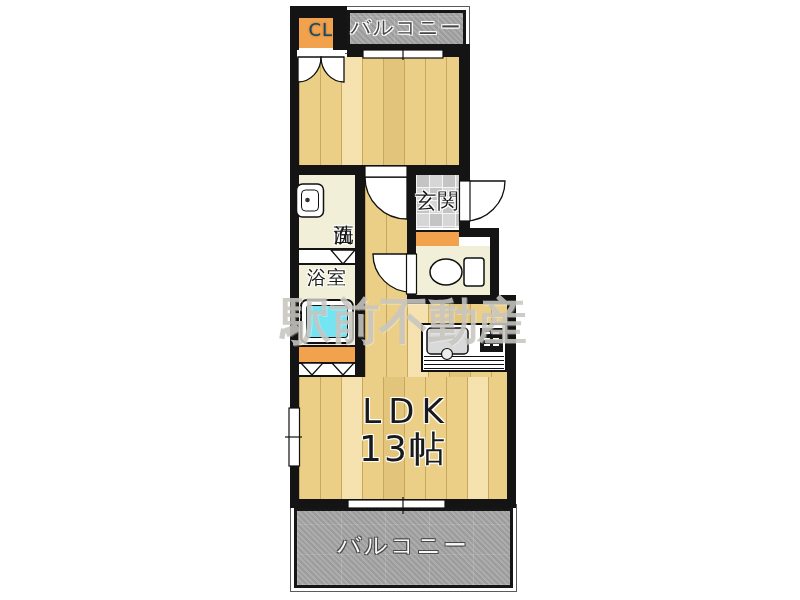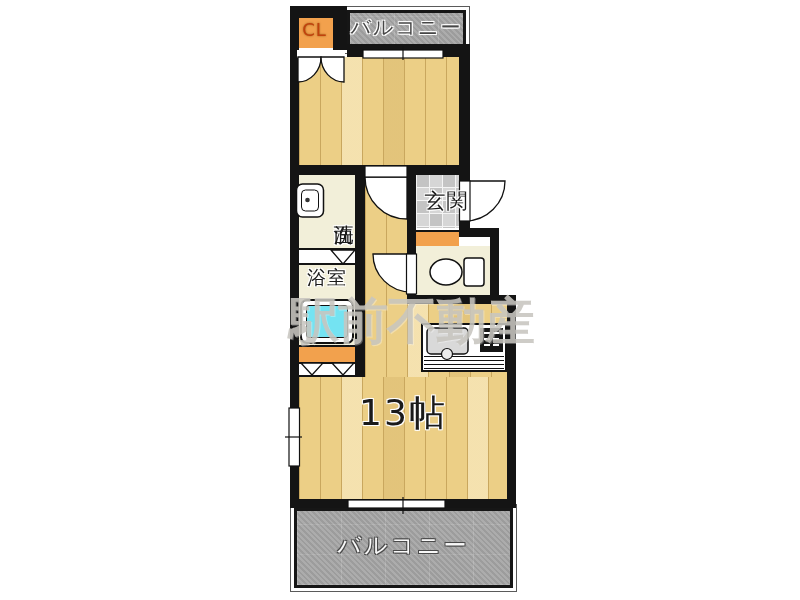--- a/index.html
+++ b/index.html
@@ -42,32 +42,32 @@
   .counter{position:absolute;left:421px;top:323px;width:86px;height:49px;background:#ffffff;border:2px solid #111;z-index:2;box-sizing:border-box;}
   .counter-lines{position:absolute;left:1px;right:1px;bottom:1px;height:15px;
     background:repeating-linear-gradient(0deg,#111 0 1px,rgba(0,0,0,0) 1px 4px);}
   .tub{position:absolute;left:300px;top:299px;width:54px;height:45px;background:#fff;border:2px solid #111;border-radius:7px;z-index:2;box-sizing:border-box;}
   .tub-in{position:absolute;left:4px;top:4px;right:4px;bottom:4px;background:var(--bathtub,#74e3f2);border:1px solid #111;border-radius:3px;}
   
   #overlay{position:absolute;left:0;top:0;z-index:3;pointer-events:none;}
   
   .lbl{position:absolute;z-index:4;color:#1a1a1a;text-align:center;line-height:1.05;
     text-shadow:-1px -1px 0 #fff,1px -1px 0 #fff,-1px 1px 0 #fff,1px 1px 0 #fff,0 0 2px #fff;}
-  .lbl-cl{left:296px;top:21px;width:37px;font-size:18px;color:#c2410c;text-shadow:0 0 2px rgba(120,70,10,.8);letter-spacing:1px;}
+  .lbl-cl{left:296px;top:21px;width:37px;font-size:18px;color:#0c4a6e;text-shadow:0 0 2px rgba(120,70,10,.8);letter-spacing:1px;text-align:right;}
   .lbl-balc-top{left:347px;top:17px;width:119px;font-size:20px;color:#464646;letter-spacing:2px;}
   .lbl-wr{left:300px;top:90px;width:158px;font-size:25px;letter-spacing:1px;}
   .lbl-wash{left:328px;top:183px;width:26px;height:56px;font-size:20px;writing-mode:vertical-rl;text-orientation:upright;letter-spacing:2px;}
-  .lbl-entry{left:421px;top:190px;width:51px;font-size:21px;letter-spacing:1px;}
+  .lbl-entry{left:412px;top:190px;width:51px;font-size:21px;letter-spacing:1px;}
   .lbl-bath{left:300px;top:268px;width:54px;font-size:19px;letter-spacing:1px;}
   .lbl-ldk{left:330px;top:394px;width:146px;}
   .lbl-ldk .l1{font-size:34px;letter-spacing:7px;padding-left:7px;}
   .lbl-ldk .l2{font-size:36px;letter-spacing:2px;}
   .lbl-balc-bot{left:294px;top:533px;width:219px;font-size:23px;color:#f8f8f8;letter-spacing:3px;
     text-shadow:-1px -1px 0 #4a4a4a,1px -1px 0 #4a4a4a,-1px 1px 0 #4a4a4a,1px 1px 0 #4a4a4a;}
-  .watermark{position:absolute;left:289px;top:288px;z-index:6;font-size:50px;font-weight:bold;
+  .watermark{position:absolute;left:281px;top:288px;z-index:6;font-size:50px;font-weight:bold;
     letter-spacing:-1px;color:var(--watermark,#c8c6c0);opacity:.88;white-space:nowrap;
     text-shadow:1px 1px 0 rgba(255,255,255,.35);}
 </style>
 </head>
 <body>
 
 <div id="stage">
 
   <div class="floor orange" style="left:296px;top:16px;width:37px;height:32px;"></div>
   <div class="floor grayconc balcony-box" style="left:347px;top:10px;width:119px;height:40px;box-sizing:border-box;"></div>
@@ -160,18 +160,19 @@
         <rect x="493" y="344" width="6" height="2" fill="#fff"></rect>
     </g>
   </svg>
 
   <div class="lbl lbl-cl">CL</div>
   <div class="lbl lbl-balc-top">バルコニー</div>
   <div class="lbl lbl-wash">洗面</div>
   <div class="lbl lbl-entry">玄関</div>
   <div class="lbl lbl-bath">浴室</div>
   <div class="lbl lbl-ldk">
+    <div class="l1">LDK</div>
     <div class="l2">13帖</div>
   </div>
   <div class="lbl lbl-balc-bot">バルコニー</div>
 
   <div class="watermark">駅前不動産</div>
 </div>
 
 </body></html>

